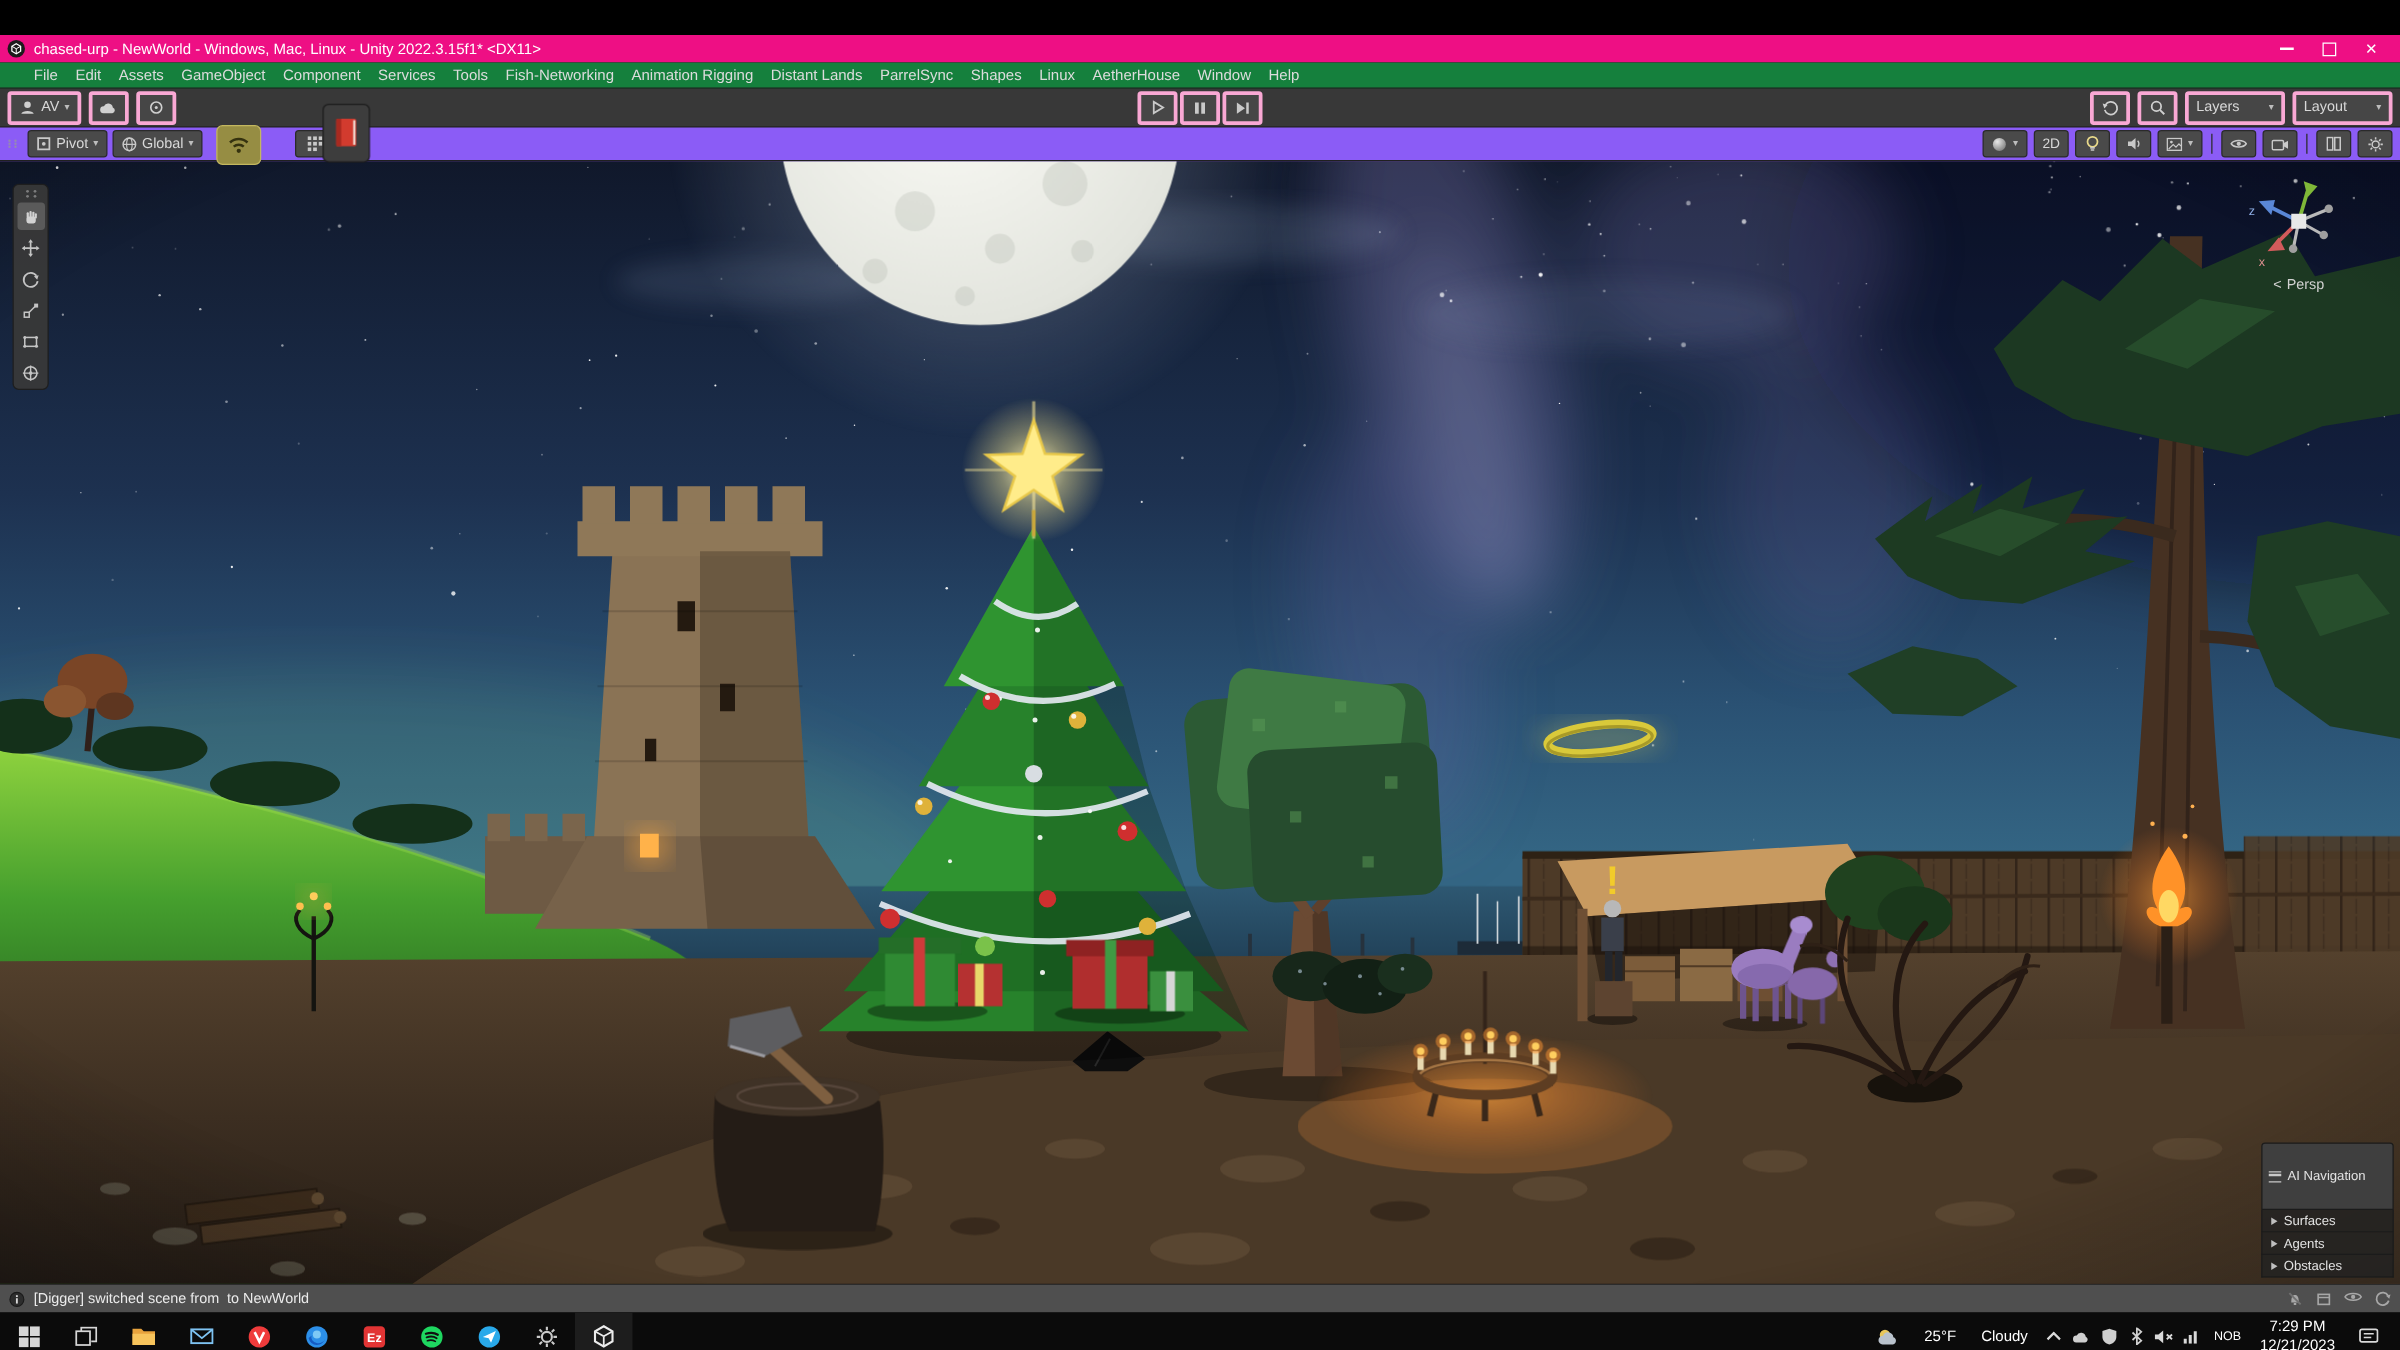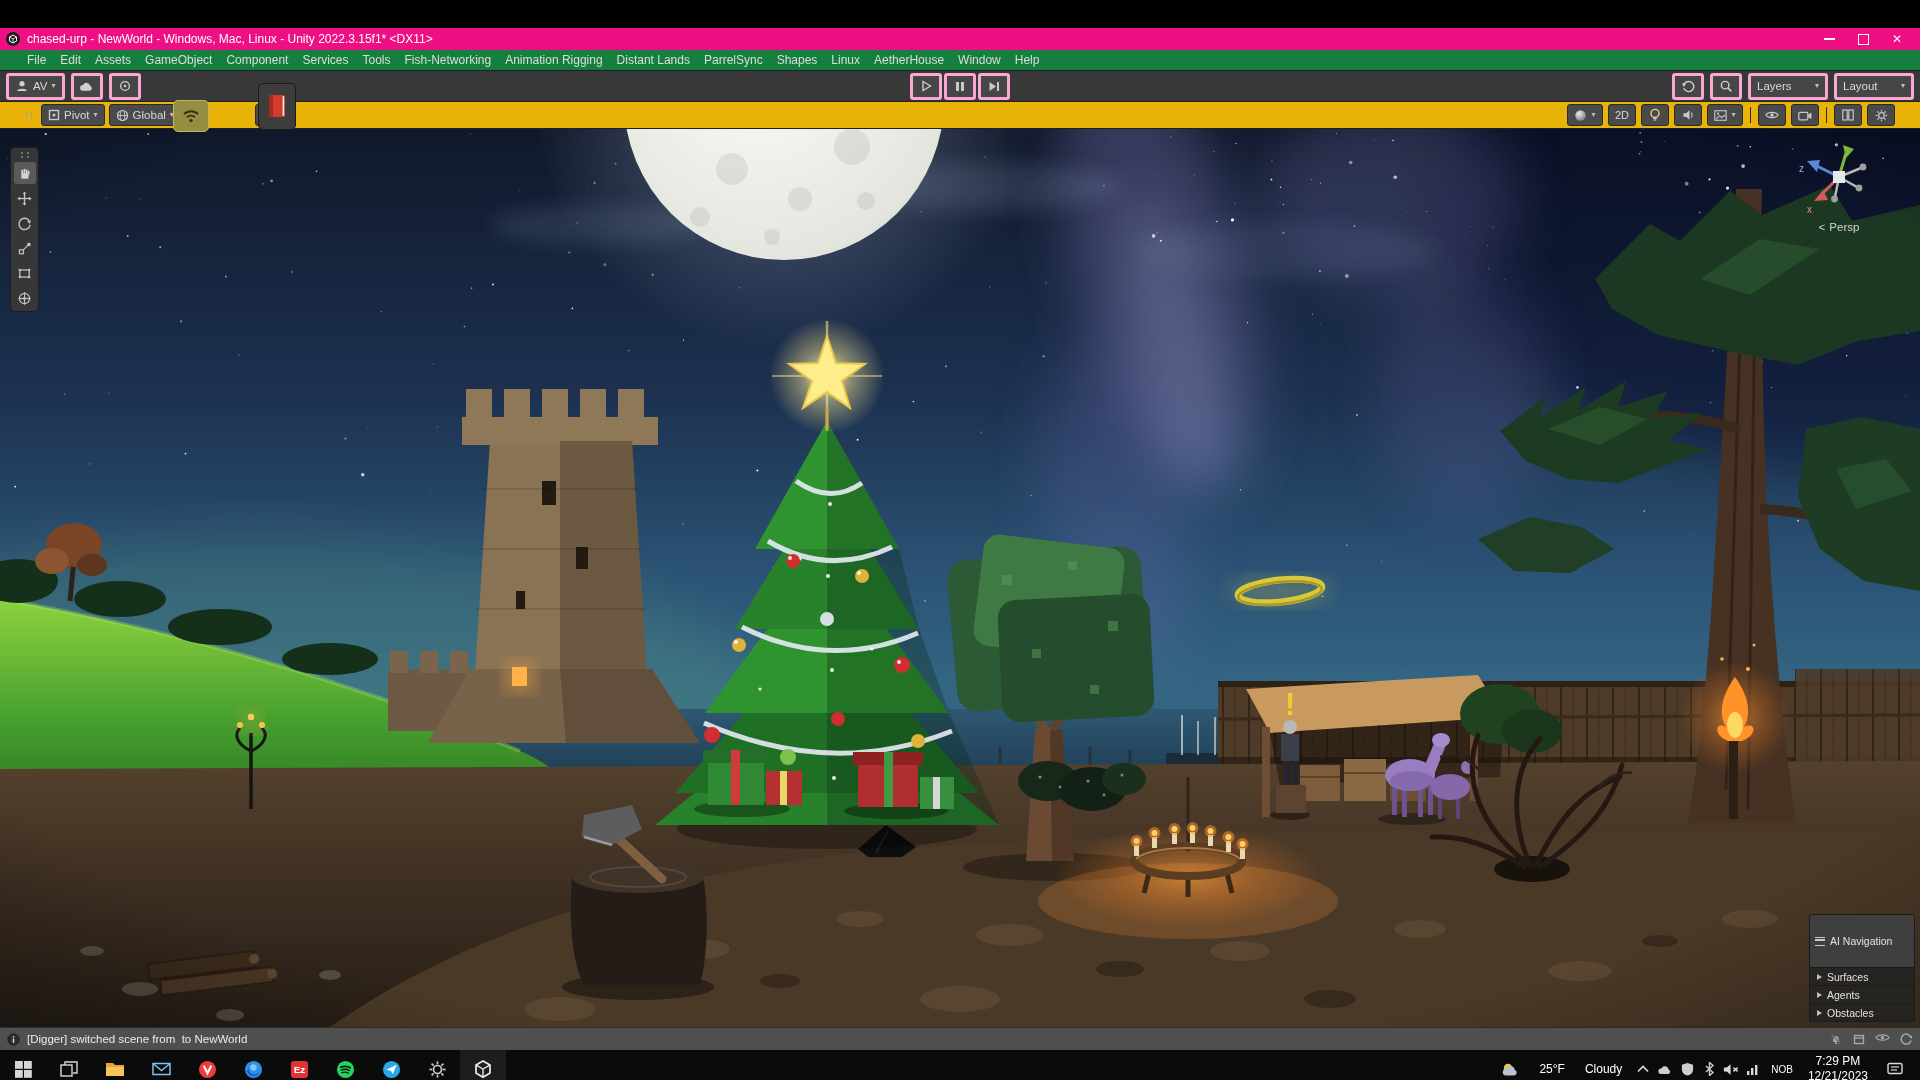--- a/index.html
+++ b/index.html
@@ -29,22 +29,22 @@
   .tbtn.icon-only{width:26px;justify-content:center;padding:0;}
   .caret{font-size:8px;color:#bdbdbd;line-height:1;}
   .play-group{position:absolute;left:50%;transform:translateX(-50%);display:flex;gap:2px;}
   .right-tools{margin-left:auto;display:flex;align-items:center;gap:6px;}
   
   .tab-bar{height:24px;background:#262626;display:flex;align-items:flex-end;padding-left:2px;}
   .tab{height:21px;background:#383838;border:1px solid #1f1f1f;border-bottom:none;
     border-radius:4px 4px 0 0;display:flex;align-items:center;gap:5px;padding:0 10px;
     font-size:11.5px;color:#cfcfcf;}
   
-  .scene-toolbar{height:26px;background:#eab308;border-bottom:1px solid #202020;
-    display:flex;align-items:center;padding:0 21px;gap:4px;font-size:11.5px;position:relative;z-index:7;}
+  .scene-toolbar{height:26px;background:#8b5cf6;border-bottom:1px solid #202020;
+    display:flex;align-items:center;padding:0 2px;gap:4px;font-size:11.5px;position:relative;z-index:7;}
   .sbtn{height:20px;display:flex;align-items:center;gap:4px;padding:0 6px;
     background:#4a4a4a;border:1px solid #2a2a2a;border-radius:3px;color:#d8d8d8;}
   .sbtn.icon-only{padding:0;width:26px;justify-content:center;}
   .snap-btn{margin-left:70px;}
   .overlay-float{position:absolute;display:flex;align-items:center;justify-content:center;
     border-radius:5px;z-index:9;}
   .float-wifi{left:173px;top:-2px;width:34px;height:30px;background:#968d43;border:1px solid #c3b75f;}
   .float-book{left:258px;top:-19px;width:36px;height:45px;background:#3d3d3d;border:1px solid #1c1c1c;}
   .sc-right{margin-left:auto;display:flex;align-items:center;gap:5px;padding-right:4px;}
   .sep{width:1px;height:16px;background:#2a2a2a;margin:0 2px;}

